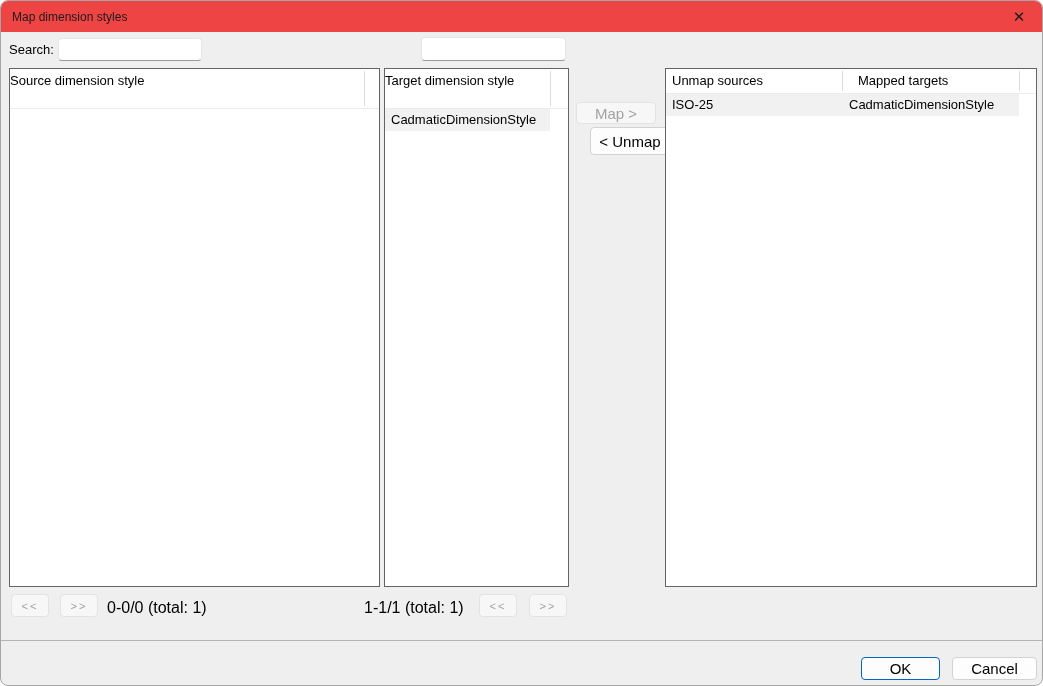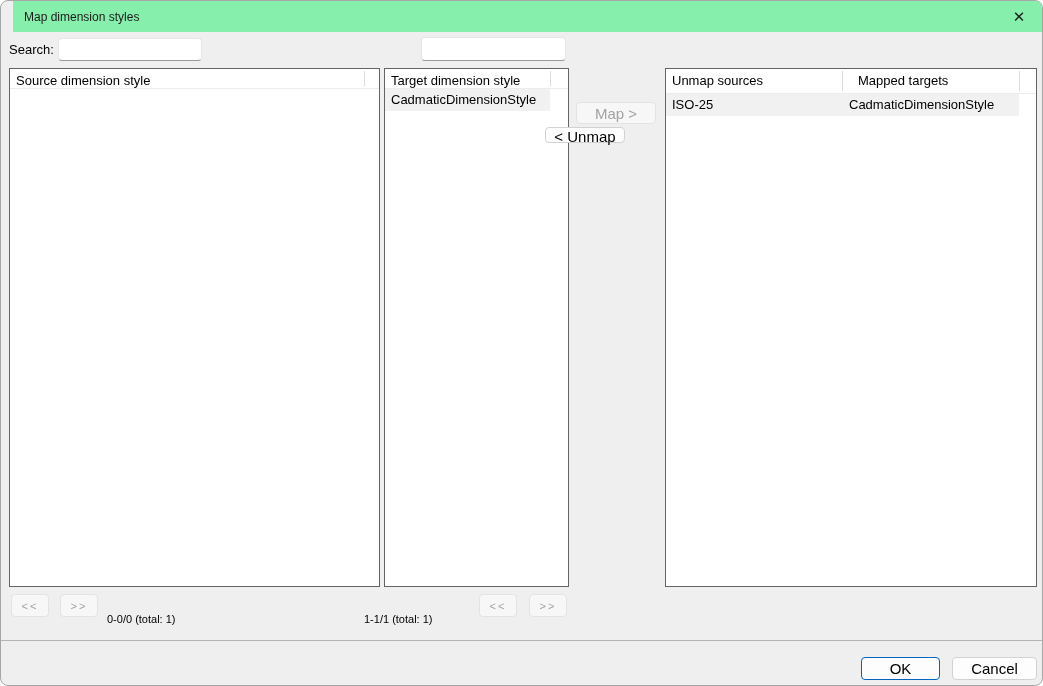--- a/index.html
+++ b/index.html
@@ -13,22 +13,22 @@
     border: 1px solid #a6a6a6;
     border-radius: 8px;
     overflow: hidden;
     font-family: "Liberation Sans", sans-serif;
     font-size: 13px;
     color: #000;
   }
 
   
   .titlebar {
-    position: absolute; top: 0; left: 12px; right: 0; height: 31px;
-    background: #86efac;
+    position: absolute; top: 0; left: 0; right: 0; height: 31px;
+    background: #ef4444;
   }
   .title {
     position: absolute; left: 11px; top: 50%;
     transform: translateY(-50%);
     font-size: 12px; color: #1b1b1b;
   }
   .close-btn {
     position: absolute; right: 0; top: 0; width: 46px; height: 31px;
     background: transparent; border: none; padding: 0;
     font-family: inherit; font-size: 15px; color: #1b1b1b;
@@ -53,22 +53,22 @@
   .panel {
     position: absolute;
     background: #fff;
     border: 1px solid #646464;
   }
   .source-panel { left: 8px;   top: 67px; width: 371px; height: 519px; }
   .target-panel { left: 383px; top: 67px; width: 185px; height: 519px; }
   .mapped-panel { left: 664px; top: 67px; width: 372px; height: 519px; }
 
   .panel-header {
-    position: relative; height: 20px; line-height: 23px;
-    padding-left: 6px; border-bottom: 1px solid #ececec;
+    position: relative; height: 40px; line-height: 23px;
+    padding-left: 0; border-bottom: 1px solid #ececec;
     white-space: nowrap; overflow: hidden;
   }
   .col-sep {
     position: absolute; top: 2px; bottom: 2px; width: 1px;
     background: #dcdcdc;
   }
   .list-row {
     height: 22px; line-height: 22px; padding-left: 6px;
     white-space: nowrap; overflow: hidden;
   }
@@ -89,28 +89,28 @@
   .btn {
     position: absolute;
     background: #fdfdfd;
     border: 1px solid #d2d2d2;
     border-radius: 4px;
     font-family: inherit; font-size: 15px; color: #000;
     text-align: center; padding: 0; cursor: pointer;
   }
   .btn.disabled { background: #f7f7f7; border-color: #e3e3e3; color: #a2a2a2; }
   .map-btn   { left: 575px; top: 101px; width: 80px; height: 22px; }
-  .unmap-btn { left: 544px; top: 126px; width: 80px; height: 16px; }
+  .unmap-btn { left: 589px; top: 126px; width: 80px; height: 28px; }
 
   .pager-btn { top: 593px; width: 38px; height: 23px; font-size: 11px; letter-spacing: 2px; }
   .pg-src-prev { left: 10px; }
   .pg-src-next { left: 59px; }
   .pg-tgt-prev { left: 478px; }
   .pg-tgt-next { left: 528px; }
-  .pager-status { position: absolute; top: 612px; font-size: 11px; }
+  .pager-status { position: absolute; top: 598px; font-size: 16px; }
   .status-src { left: 106px; }
   .status-tgt { left: 363px; }
 
   
   .footer-divider {
     position: absolute; left: 0; right: 0; top: 639px; height: 1px;
     background: #b4b4b4;
   }
   .ok-btn     { left: 860px; top: 656px; width: 79px; height: 23px; border: 1.5px solid #0067c0; }
   .cancel-btn { left: 951px; top: 656px; width: 85px; height: 23px; }

